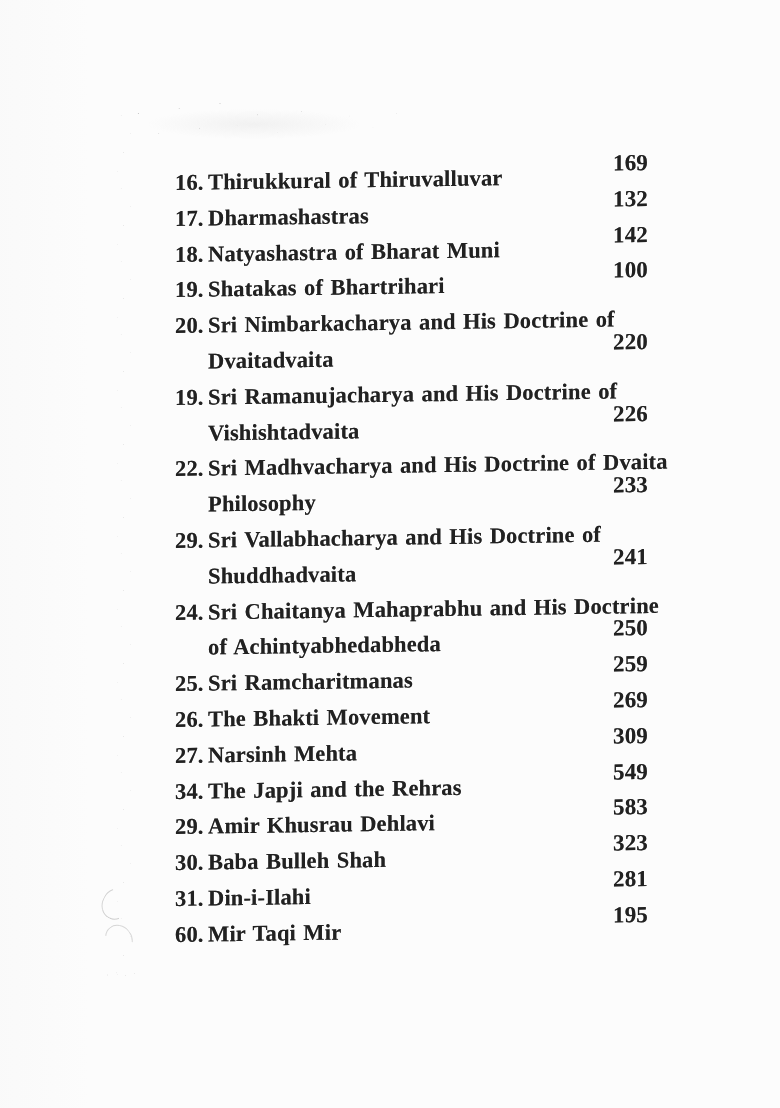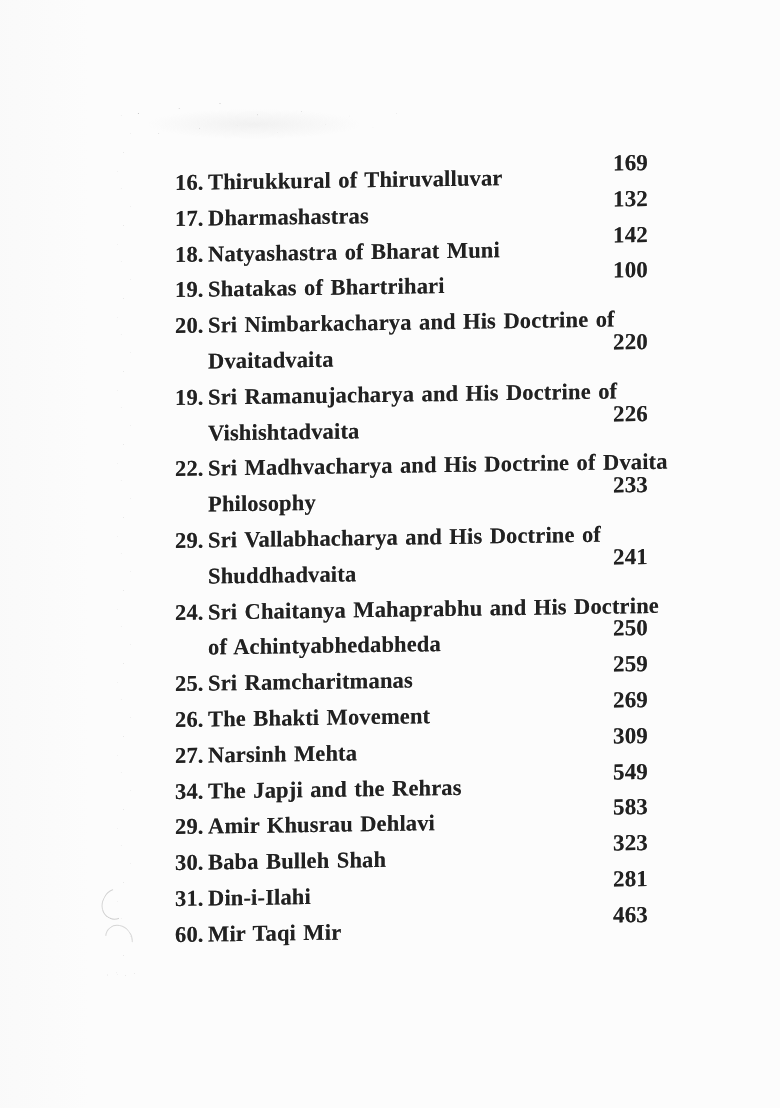--- a/index.html
+++ b/index.html
@@ -235,17 +235,17 @@
 
     <div class="entry">
       <span class="num">31.</span>
       <div class="line">Din-i-Ilahi</div>
       <span class="pg">281</span>
     </div>
 
     <div class="entry">
       <span class="num">60.</span>
       <div class="line">Mir Taqi Mir</div>
-      <span class="pg">463</span>
+      <span class="pg">195</span>
     </div>
 
   </div>
 </div>
 
 </body></html>

